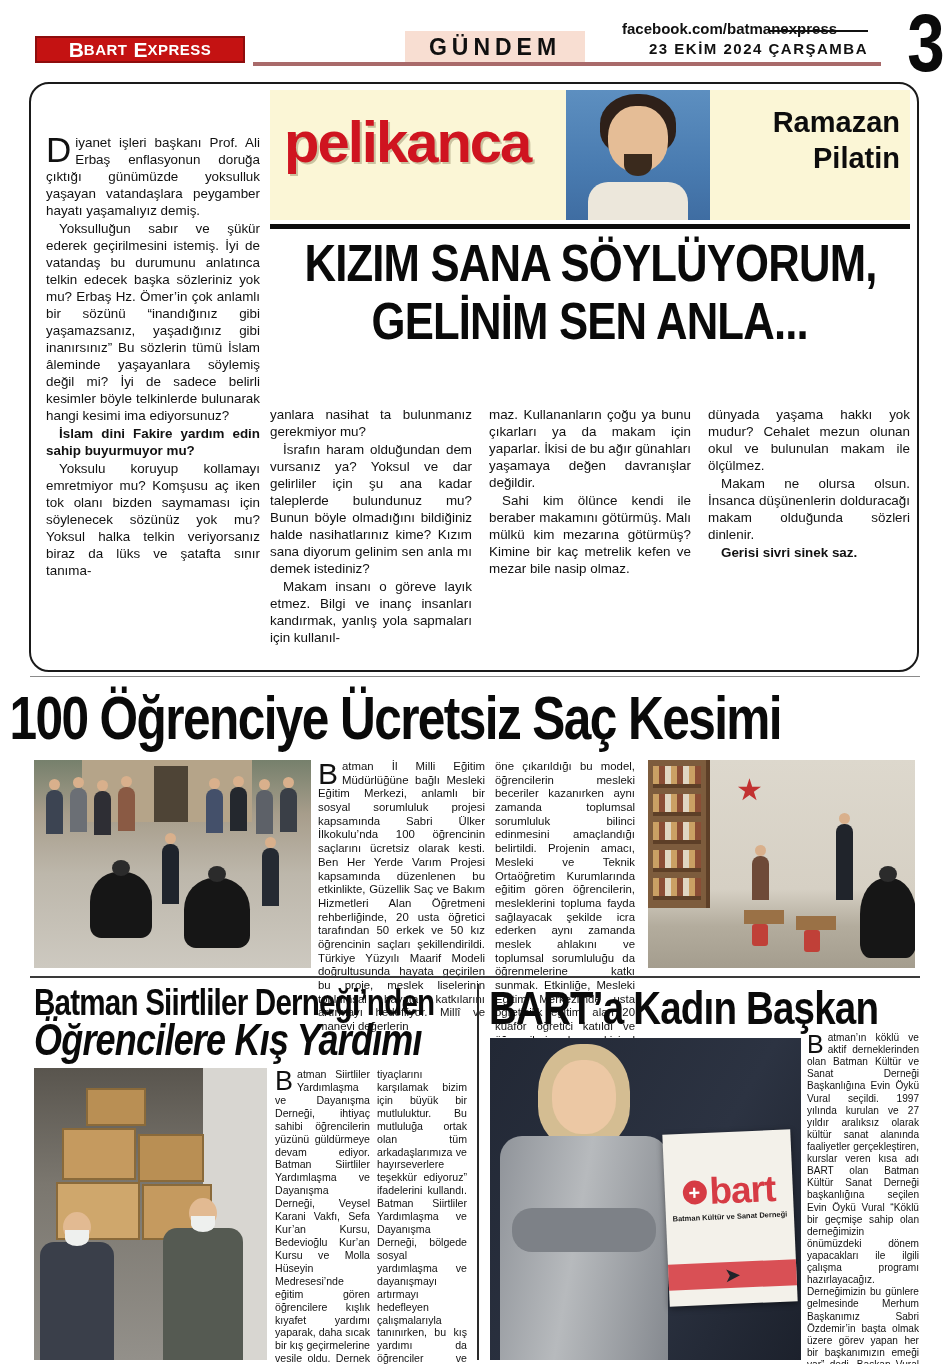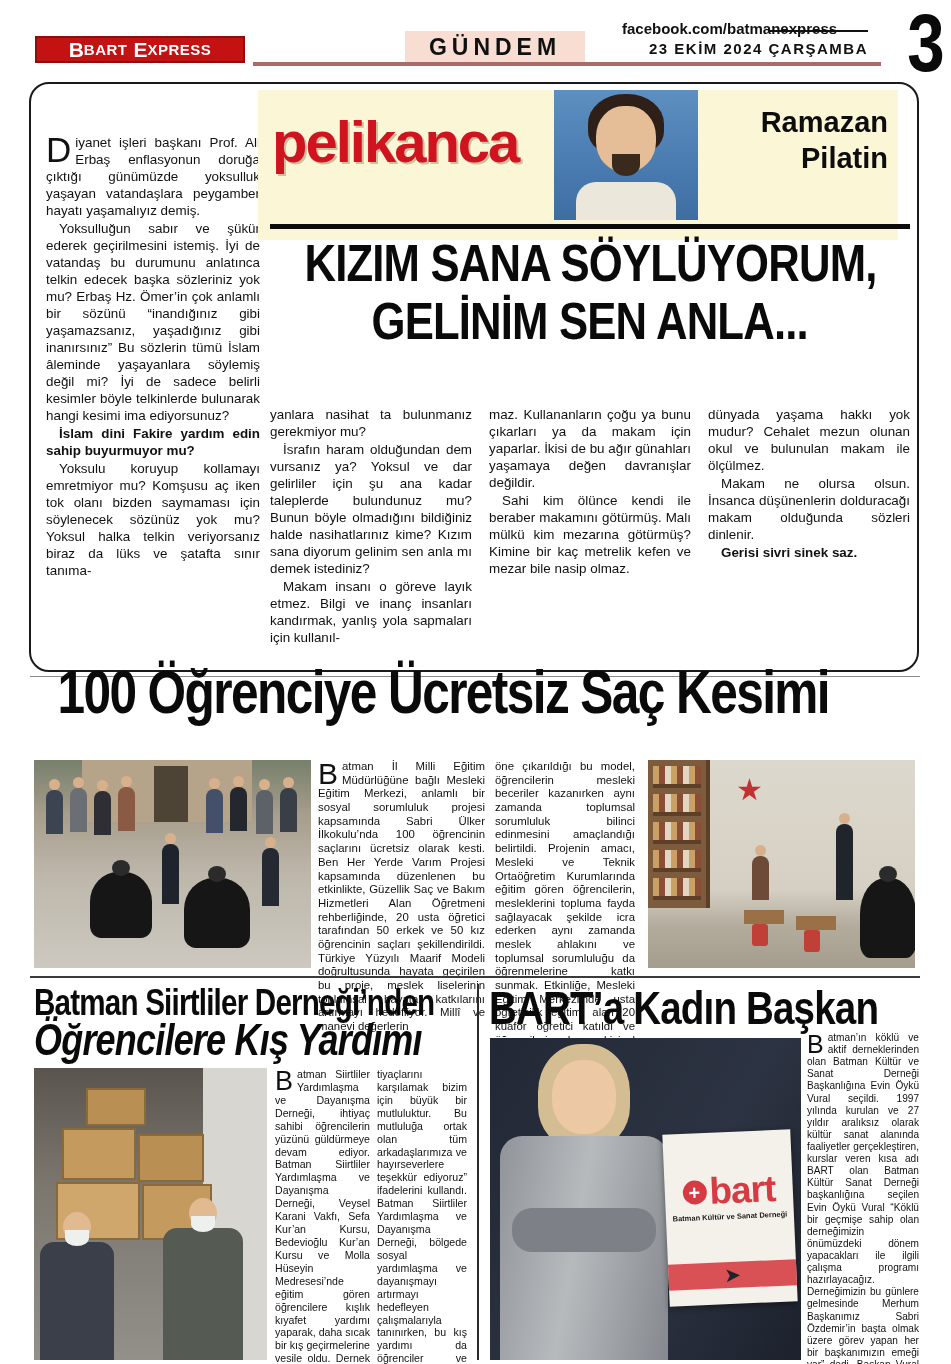--- a/index.html
+++ b/index.html
@@ -29,21 +29,21 @@
   .top-frame { position:absolute; left:29px; top:82px; width:890px; height:590px;
           border:2px solid #1a1a1a; border-radius:20px; }
 
   .body-text p { font-size:13.4px; line-height:1.27; text-align:justify; color:#111;margin-top:40px; }
   .body-text p + p { text-indent:13px; margin-top:1px; }
   .bold-par { font-weight:bold; }
   p.dc::first-letter { float:left; font-size:35px; line-height:.82; padding:2px 4px 0 0; font-weight:400; }
 
   .intro-col { position:absolute; left:46px; top:94px; width:214px; height:566px; }
 
-  .banner { position:absolute; left:258px; top:90px; width:640px; height:150px; background:#fbf6d6; }
+  .banner { position:absolute; left:270px; top:90px; width:640px; height:130px; background:#fbf6d6; }
   .banner-title { position:absolute; left:14px; top:18px; font-size:58px; font-weight:800; color:#cf1420;
           letter-spacing:-2px; text-shadow:2px 2px 0 #c9c2a0; }
   .author { position:absolute; right:10px; top:14px; text-align:right; font-weight:800; font-size:29px;
           line-height:1.25; color:#0d0d0d; }
   .banner-rule { position:absolute; left:270px; top:224px; width:640px; height:5px; background:#0c0c0c; }
 
   .portrait { position:absolute; left:296px; top:0; width:144px; height:130px; overflow:hidden;
           background:linear-gradient(180deg,#5d8fc0 0%,#497bb0 60%,#3f6da2 100%); }
   .portrait .hair { position:absolute; left:34px; top:4px; width:76px; height:62px; background:#2e2019; border-radius:48% 48% 40% 40%; }
   .portrait .face { position:absolute; left:42px; top:16px; width:60px; height:66px; background:#e5bd96; border-radius:46%; }
@@ -53,21 +53,21 @@
   .headline-center { position:absolute; left:270px; top:234px; width:640px; display:flex; flex-direction:column; align-items:center; }
   .headline-center .cond { display:block; white-space:nowrap; transform:scaleX(.84); transform-origin:center;
           font-size:52px; font-weight:800; letter-spacing:-1px; line-height:1.12; color:#0a0a0a; }
 
   .pel-cols { position:absolute; left:270px; top:366px; width:640px; display:flex; gap:17px; }
   .pel-cols .col { width:202px; }
 
   .divider { position:absolute; background:#8a8a8a; }
 
   
-  .sac-headline { position:absolute; left:0; top:656px; width:791px; display:flex; justify-content:center;margin-left:48px; }
+  .sac-headline { position:absolute; left:0; top:682px; width:791px; display:flex; justify-content:center; }
   .sac-headline span { white-space:nowrap; transform:scaleX(.8); transform-origin:center;
           font-size:62px; font-weight:800; letter-spacing:-2px; color:#0a0a0a; }
   .sac-col { position:absolute; top:760px; height:208px; }
   .sac-col p { font-size:11.4px; line-height:1.2; text-align:justify; color:#111; }
   .sac-col p.dc::first-letter { font-size:30px; }
 
   
   .photo { position:absolute; overflow:hidden; }
   .ph-sac-left { left:34px; top:760px; width:277px; height:208px;
           background:linear-gradient(180deg,#76806c 0%,#a79d8b 26%,#bdb7ab 55%,#cdc9c0 100%); }

